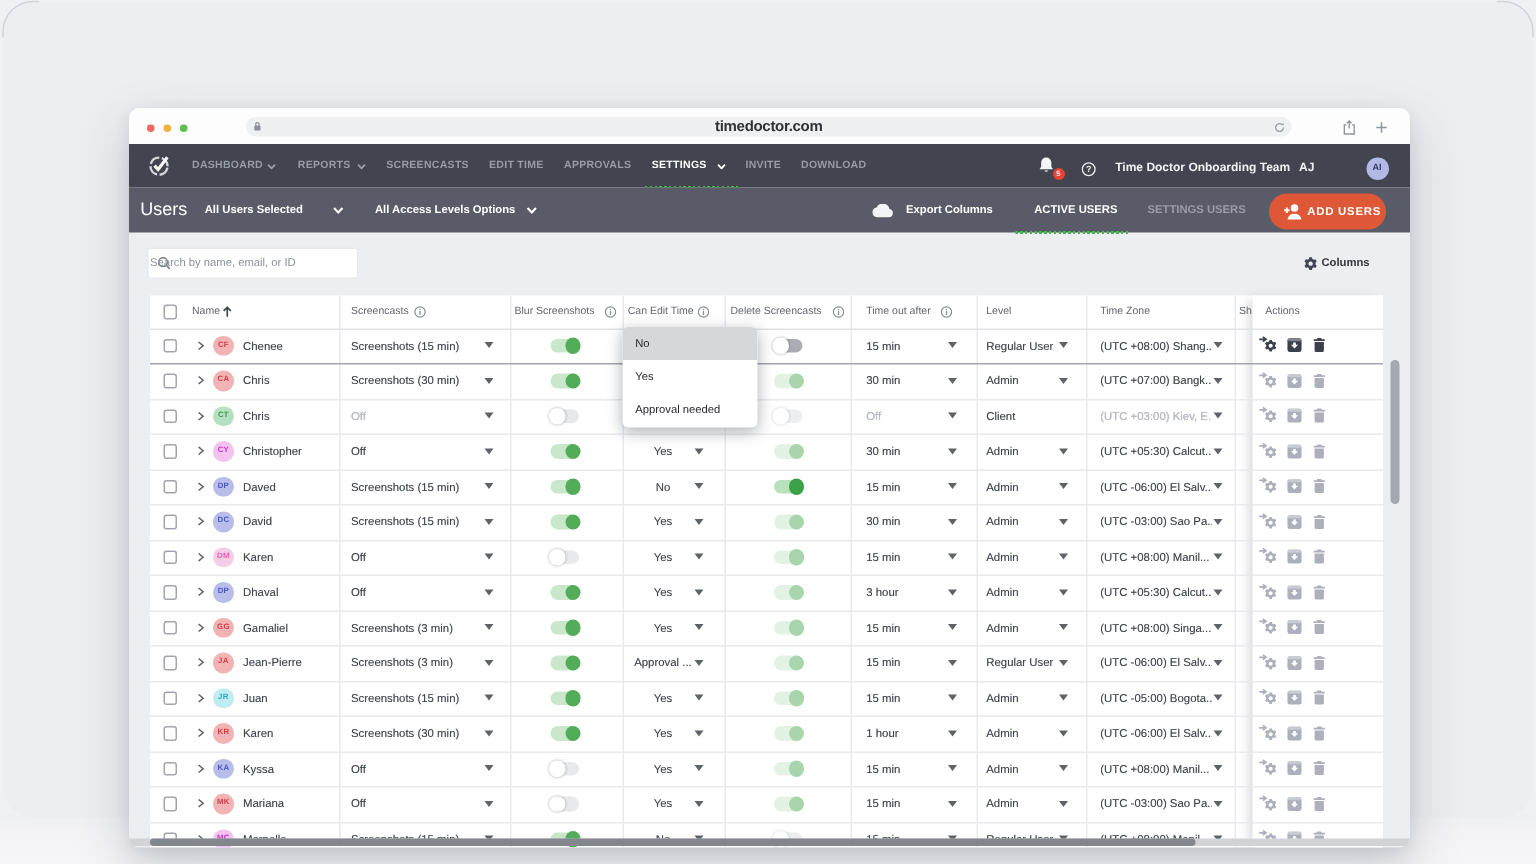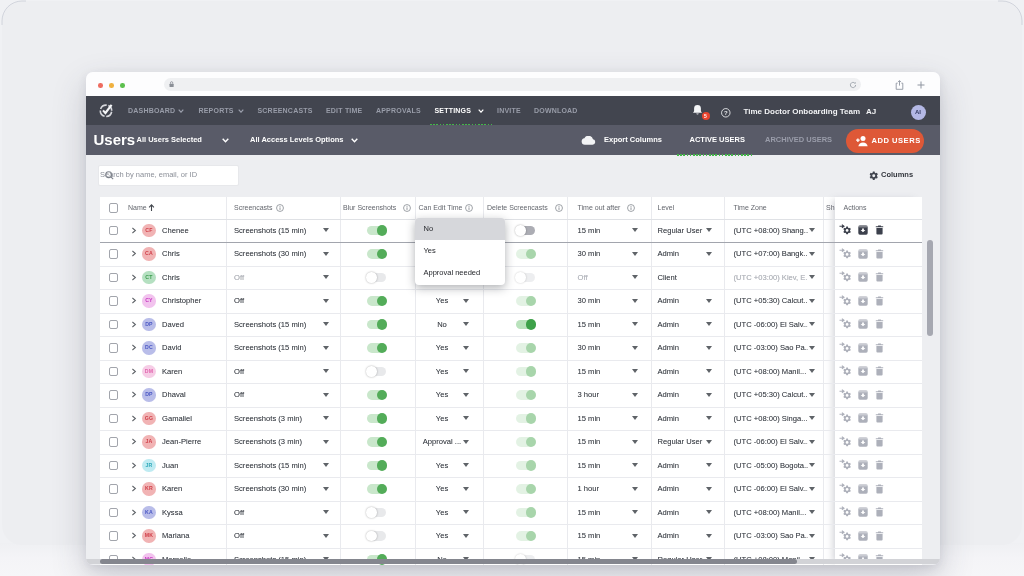--- a/index.html
+++ b/index.html
@@ -27,20 +27,21 @@
 
 <div class="abs" style="left:85.5px;top:72px;width:854.5px;height:23.5px;background:#fdfdfe"></div>
 <div class="abs" style="left:98px;top:83px;width:4.6px;height:4.6px;border-radius:50%;background:#ee6c60"></div>
 <div class="abs" style="left:109px;top:83px;width:4.6px;height:4.6px;border-radius:50%;background:#f0b13f"></div>
 <div class="abs" style="left:120px;top:83px;width:4.6px;height:4.6px;border-radius:50%;background:#5dc04e"></div>
 <div class="abs" style="left:164px;top:77.5px;width:697px;height:13px;border-radius:6.5px;background:#eff0f2"></div>
 <svg class="abs" style="left:169px;top:81px" width="5.2" height="6.5" viewBox="0 0 6 7.5">
         <rect x="0.6" y="3.1" width="4.8" height="3.9" rx="0.7" fill="#8b8f97"></rect>
         <path d="M1.7 3.1 V2.1 a1.3 1.3 0 0 1 2.6 0 V3.1" fill="none" stroke="#8b8f97" stroke-width="1"></path>
       </svg>
+<div class="abs" style="left:400px;top:77.5px;width:225px;height:13px;line-height:13.5px;font-size:10px;letter-spacing:-0.2px;font-weight:bold;color:#2f3237;text-align:center">timedoctor.com</div>
 <svg class="abs" style="left:849px;top:80.5px" width="8" height="8" viewBox="0 0 8 8">
         <path d="M6.6 4 a2.6 2.6 0 1 1 -0.76 -1.84" fill="none" stroke="#9aa0a8" stroke-width="0.9"></path>
         <path d="M6.8 0.9 V2.5 H5.2 Z" fill="#9aa0a8"></path>
       </svg>
 <svg class="abs" style="left:894.5px;top:79.5px" width="9" height="10" viewBox="0 0 9 10">
         <path d="M2.6 3.2 H1.2 V9.3 H7.8 V3.2 H6.4" fill="none" stroke="#8f95a0" stroke-width="0.9"></path>
         <path d="M4.5 0.7 V5.6 M3 2.1 L4.5 0.6 L6 2.1" fill="none" stroke="#8f95a0" stroke-width="0.9"></path>
       </svg>
 <svg class="abs" style="left:916.5px;top:80.5px" width="8" height="8" viewBox="0 0 8 8">
         <path d="M4 0.5 V7.5 M0.5 4 H7.5" fill="none" stroke="#8f95a0" stroke-width="1"></path>
@@ -78,26 +79,26 @@
 <div class="abs" style="left:701.5px;top:112px;width:8px;height:8px;border-radius:50%;background:#e8432e;color:#fff;font-size:5px;font-weight:bold;text-align:center;line-height:8px">5</div>
 <svg class="abs" style="left:721px;top:108px" width="9.6" height="9.6" viewBox="0 0 12 12">
         <circle cx="6" cy="6" r="5.3" fill="none" stroke="#eceef0" stroke-width="1.1"></circle>
         <text x="6" y="8.6" font-size="7.5" font-weight="bold" fill="#eceef0" text-anchor="middle" font-family="Liberation Sans">?</text>
       </svg>
 <div class="abs" style="left:743.5px;top:105px;width:120px;height:14px;line-height:14px;font-size:8px;font-weight:bold;color:#f2f3f5">Time Doctor Onboarding Team</div>
 <div class="abs" style="left:866px;top:105px;width:20px;height:14px;line-height:14px;font-size:8px;font-weight:bold;color:#f2f3f5">AJ</div>
 <div class="abs" style="left:910.5px;top:104.5px;width:15px;height:15px;border-radius:50%;background:#b4b8e5;color:#343b63;font-size:6px;font-weight:bold;text-align:center;line-height:15px">AI</div>
 
 <div class="abs" style="left:85.5px;top:125px;width:854.5px;height:29.5px;background:#595b68">
-<div class="abs" style="left:8px;top:0;height:29.5px;line-height:29.5px;font-size:15px;font-weight:bold;color:#fff">Users</div>
+<div class="abs" style="left:8px;top:0;height:29.5px;line-height:29.5px;font-size:12px;font-weight:normal;color:#fff">Users</div>
 <div class="subitem" style="left:51px">All Users Selected</div>
 <div class="subitem" style="left:164.5px">All Access Levels Options</div>
 <div class="subitem" style="left:518.5px">Export Columns</div>
 <div class="subitem" style="left:604px">ACTIVE USERS</div>
-<div class="subitem" style="left:679.5px;color:#9a9daa">ARCHIVED USERS</div>
+<div class="subitem" style="left:679.5px;color:#9a9daa">SETTINGS USERS</div>
 </div>
 <svg class="abs" style="left:222.0px;top:138.25px" width="7" height="4.5" viewBox="0 0 7 4.5">
         <path d="M0.7 0.7 L3.5 3.7 L6.3 0.7" fill="none" stroke="#fff" stroke-width="1.4"></path>
       </svg>
 <svg class="abs" style="left:350.5px;top:138.25px" width="7" height="4.5" viewBox="0 0 7 4.5">
         <path d="M0.7 0.7 L3.5 3.7 L6.3 0.7" fill="none" stroke="#fff" stroke-width="1.4"></path>
       </svg>
 <svg class="abs" style="left:581px;top:135.5px" width="15" height="10" viewBox="0 0 15 10">
         <path d="M3.8 8.8 a3.3 3.3 0 0 1 -0.4 -6.55 a4.6 4.6 0 0 1 8.6 1.1 a2.75 2.75 0 0 1 -0.45 5.45 Z" fill="#f2f3f5"></path>
       </svg>

